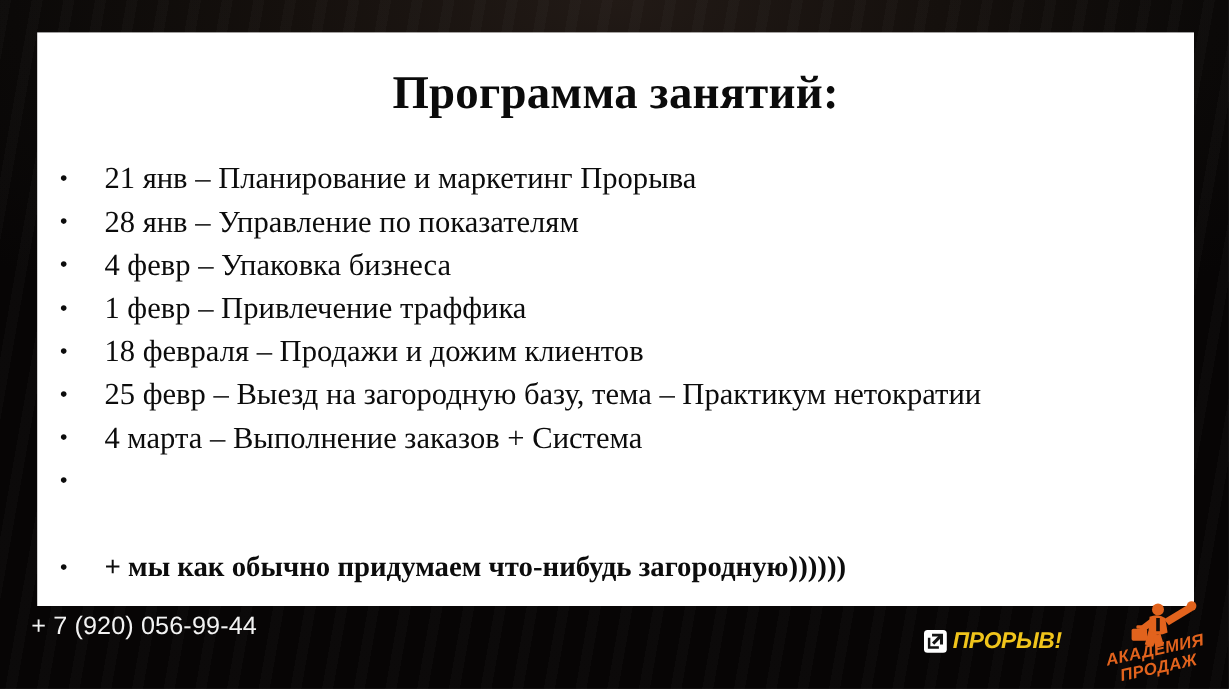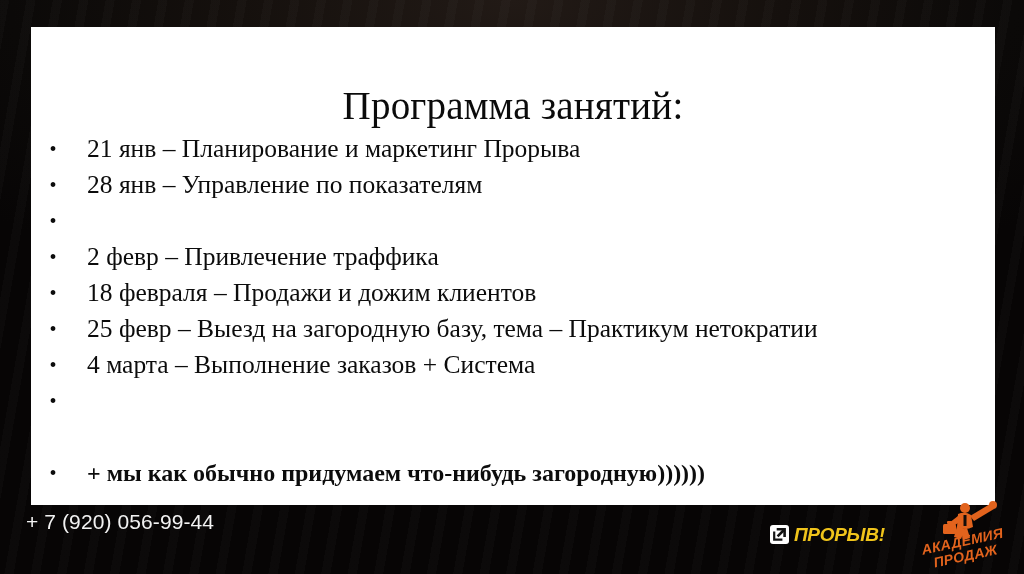--- a/index.html
+++ b/index.html
@@ -40,26 +40,25 @@
     box-sizing: border-box;
   }
 
   #page-title {
     position: absolute;
     left: 0;
     top: 28px;
     width: 964px;
     text-align: center;
     font-family: "Liberation Serif", serif;
-    font-weight: normal;
+    font-weight: bold;
     font-size: 39px;
     line-height: 46px;
     color: #0b0b0b;
     letter-spacing: 0.2px;
-    margin-top: 28px;
   }
 
   #agenda-list {
     position: absolute;
     left: 0;
     top: 104px;
     width: 964px;
     list-style: none;
     margin: 0;
     padding: 0;
@@ -187,25 +186,26 @@
         <span class="item-text">21 янв – Планирование и маркетинг Прорыва</span>
       </li>
 
       <li class="agenda-item">
         <span class="bullet">•</span>
         <span class="item-text">28 янв – Управление по показателям</span>
       </li>
 
       <li class="agenda-item">
         <span class="bullet">•</span>
-      </li>
-
-      <li class="agenda-item">
-        <span class="bullet">•</span>
-        <span class="item-text">2 февр – Привлечение траффика</span>
+        <span class="item-text">4 февр – Упаковка бизнеса</span>
+      </li>
+
+      <li class="agenda-item">
+        <span class="bullet">•</span>
+        <span class="item-text">1 февр – Привлечение траффика</span>
       </li>
 
       <li class="agenda-item">
         <span class="bullet">•</span>
         <span class="item-text">18 февраля – Продажи и дожим клиентов</span>
       </li>
 
       <li class="agenda-item">
         <span class="bullet">•</span>
         <span class="item-text">25 февр – Выезд на загородную базу,  тема – Практикум нетократии</span>

